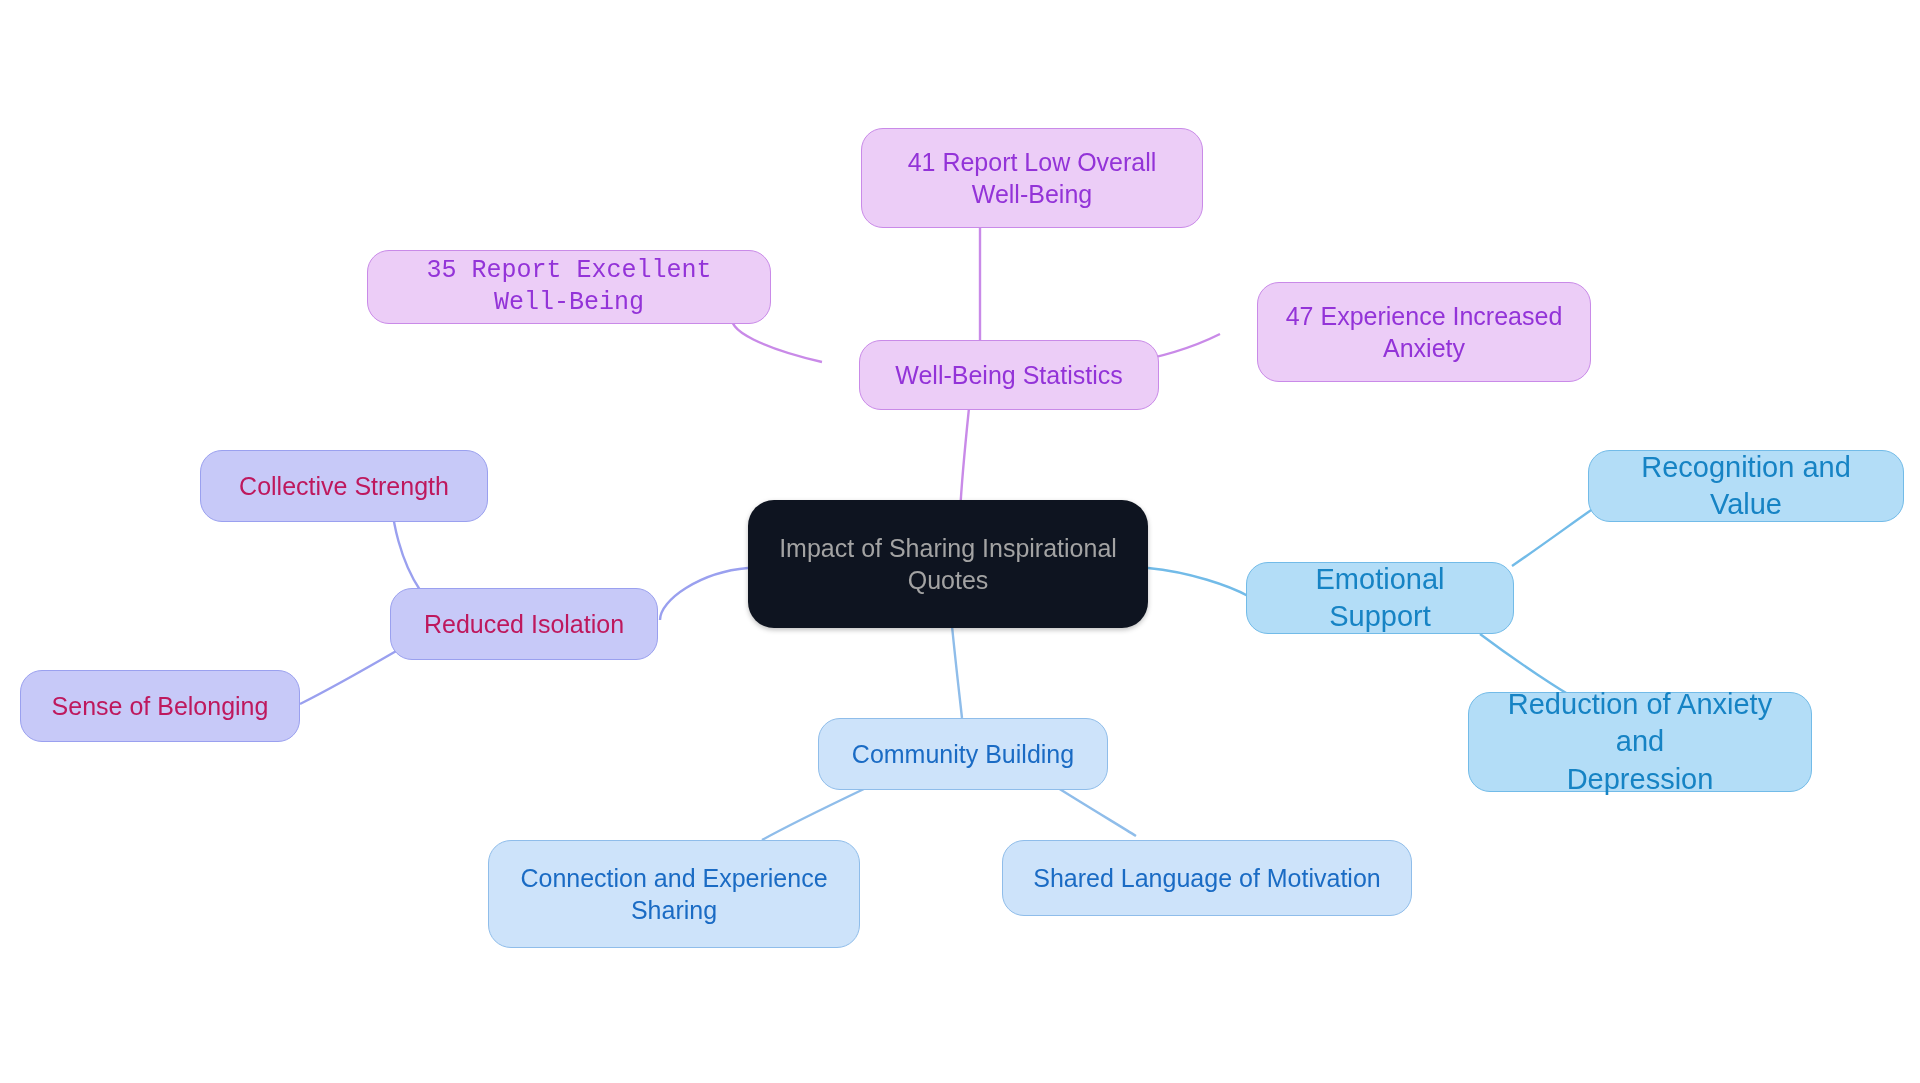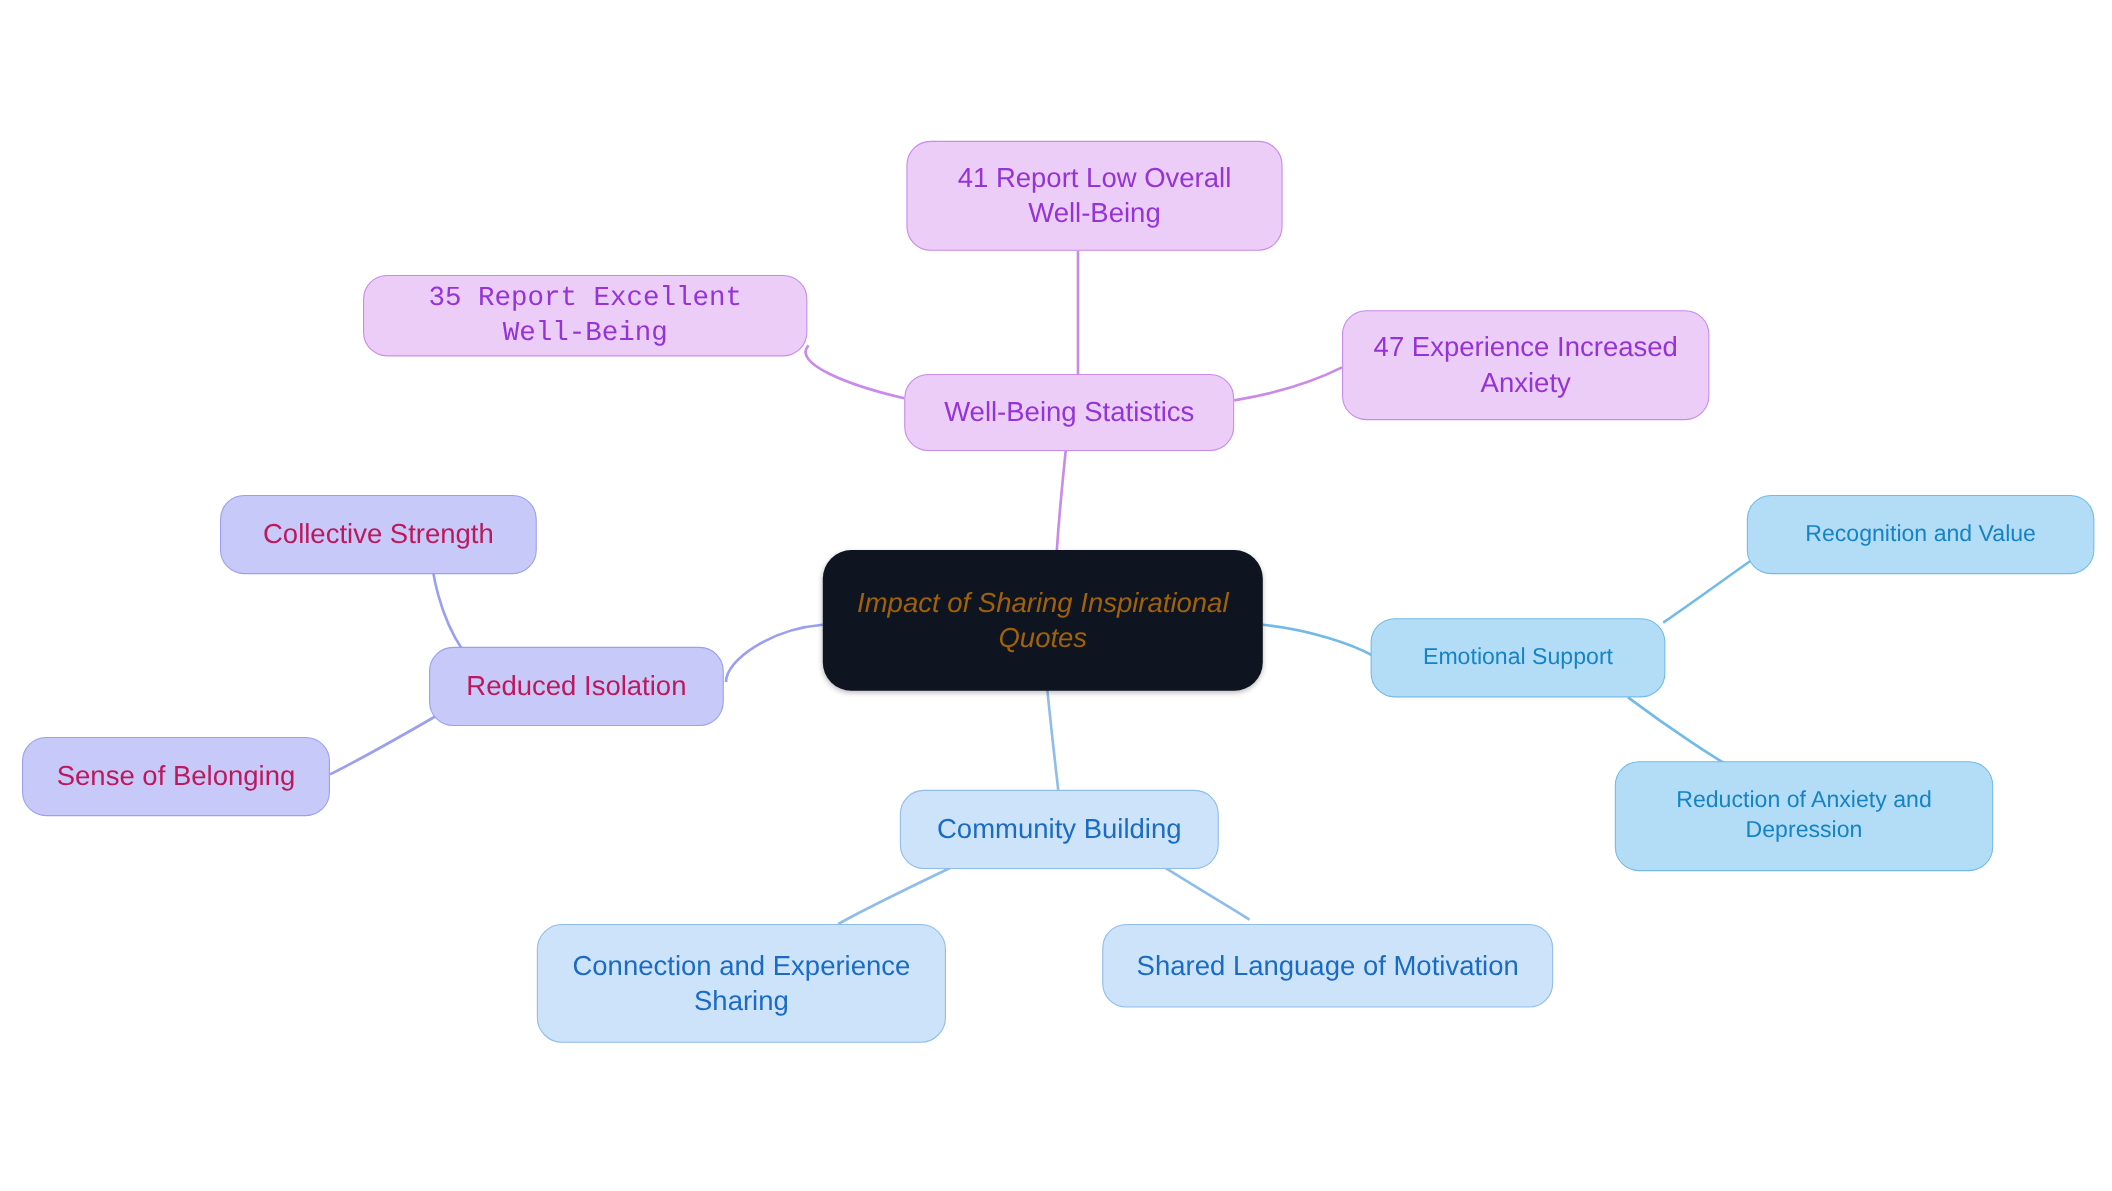--- a/index.html
+++ b/index.html
@@ -32,44 +32,44 @@
     align-items: center;
     justify-content: center;
     text-align: center;
     border-radius: 22px;
     line-height: 1.28;
     padding: 6px 14px;
     white-space: pre-line;
   }
   .node.root {
     background: #0e1420;
-    color: #a16207;
+    color: #a3a3a3;
     border: none;
     border-radius: 26px;
     font-size: 25px;
     box-shadow: 0 2px 5px rgba(0,0,0,0.25);
-    font-style: italic;
   }
   .node.purple {
     background: #eccdf7;
     border: 1.6px solid #c98ae8;
     color: #9333d8;
     font-size: 25px;
+    margin-left: 37px;
   }
   .node.periwinkle {
     background: #c7c9f8;
     border: 1.6px solid #9aa0ef;
     color: #be185d;
     font-size: 25px;
   }
   .node.cyan {
     background: #b3ddf7;
     border: 1.6px solid #72bbe8;
     color: #1683c4;
-    font-size: 21px;
+    font-size: 29px;
     align-items: center;
   }
   .node.softblue {
     background: #cde3fa;
     border: 1.6px solid #8fbdea;
     color: #1a6bc4;
     font-size: 25px;
   }
 </style>
 </head>

